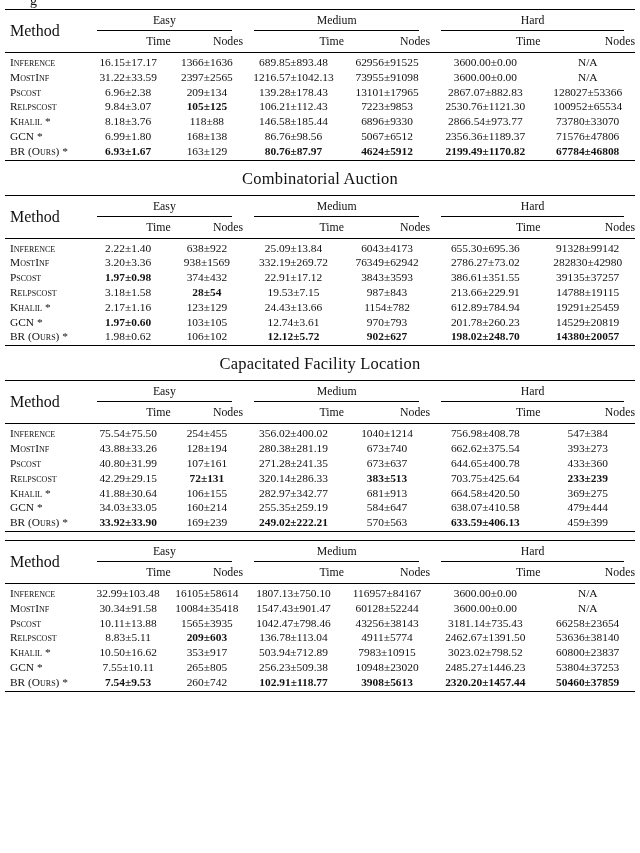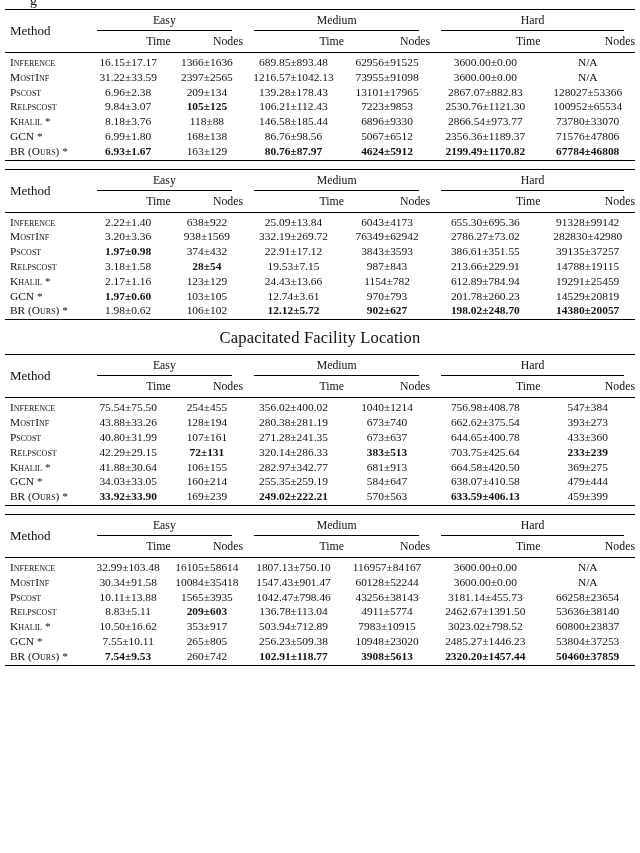--- a/index.html
+++ b/index.html
@@ -35,21 +35,21 @@
   col.c-en{width:11.5%;}
   col.c-mt{width:16.0%;}
   col.c-mn{width:13.7%;}
   col.c-ht{width:17.5%;}
   col.c-hn{width:15.0%;}
   th{font-weight:normal;}
   th,td{padding:1px 2px;}
   th.methodh{
     text-align:left;vertical-align:middle;
     border-bottom:1px solid #000;
-    font-size:13px;padding-left:5px;
+    font-size:16px;padding-left:5px;
   }
   th.grouph{padding:0;}
   .glabel{
     text-align:center;
     border-bottom:1px solid #000;
     margin:0 11px;
     padding:3px 0 2px 0;
     font-size:11.8px;
   }
   th.subh{
@@ -173,20 +173,21 @@
             <td class="num">163±129</td>
             <td class="num b">80.76±87.97</td>
             <td class="num b">4624±5912</td>
             <td class="num b">2199.49±1170.82</td>
             <td class="num b">67784±46808</td>
           </tr>
         </tbody>
       </table>
     </div>
     <div class="tblock">
+      <div class="ttitle">Combinatorial Auction</div>
       <table class="datatable">
         <colgroup>
           <col class="c-method">
           <col class="c-et">
           <col class="c-en">
           <col class="c-mt">
           <col class="c-mn">
           <col class="c-ht">
           <col class="c-hn">
         </colgroup>
@@ -431,21 +432,21 @@
             <td class="num">60128±52244</td>
             <td class="num">3600.00±0.00</td>
             <td class="num">N/A</td>
           </tr>
           <tr>
             <td class="method">Pscost</td>
             <td class="num">10.11±13.88</td>
             <td class="num">1565±3935</td>
             <td class="num">1042.47±798.46</td>
             <td class="num">43256±38143</td>
-            <td class="num">3181.14±455.73</td>
+            <td class="num">3181.14±735.43</td>
             <td class="num">66258±23654</td>
           </tr>
           <tr>
             <td class="method">Relpscost</td>
             <td class="num">8.83±5.11</td>
             <td class="num b">209±603</td>
             <td class="num">136.78±113.04</td>
             <td class="num">4911±5774</td>
             <td class="num">2462.67±1391.50</td>
             <td class="num">53636±38140</td>

